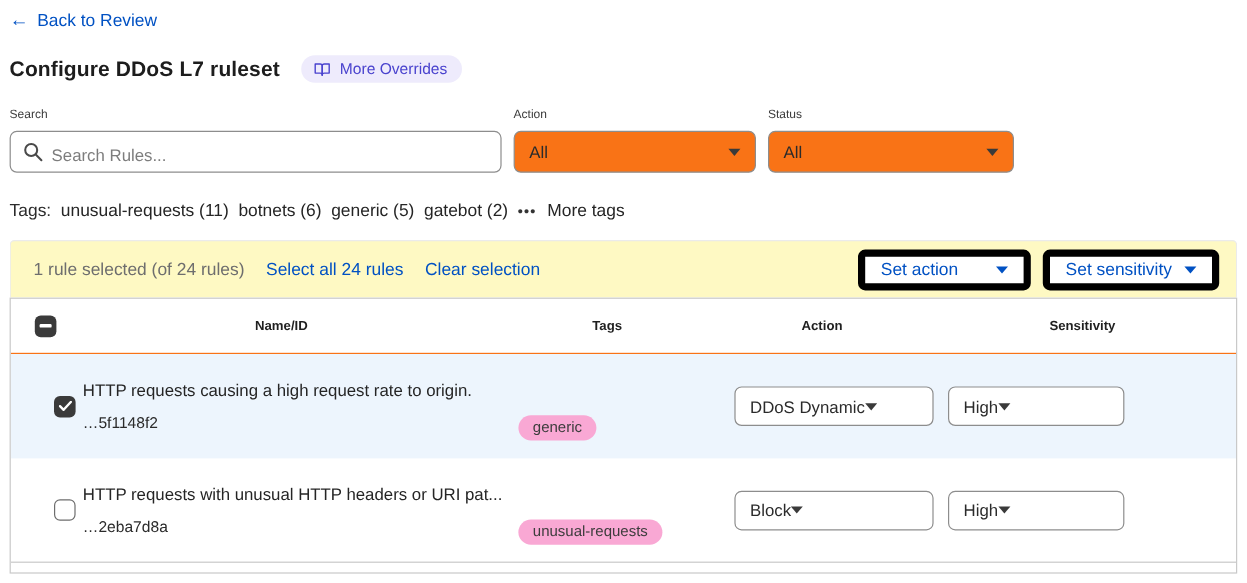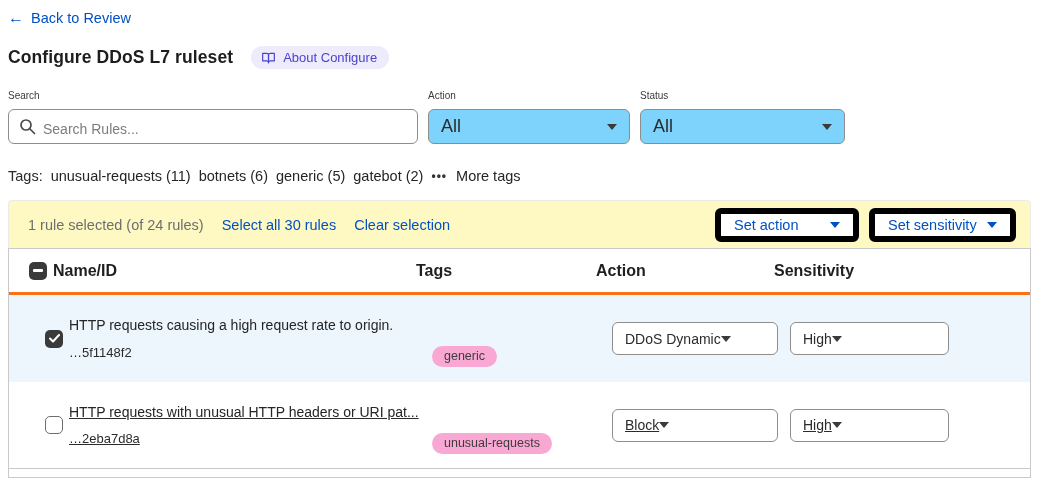--- a/index.html
+++ b/index.html
@@ -20,23 +20,23 @@
   .badge svg { display:block; }
 
   
   .filters { margin-top:21px; display:flex; gap:10px; }
   .field-label { font-size:10px; color:#3b3b3b; margin-bottom:8px; }
   .search-wrap { position:relative; width:410px; }
   .search-input { width:410px; height:35px; border:1px solid #8d8d8d; border-radius:6px;
     padding:4px 10px 0 34px; font-size:14px; font-family:inherit; color:#2b2b2b; outline:none; }
   .search-input::placeholder { color:#7d7d7d; }
   .search-icon { position:absolute; left:11px; top:9px; }
-  .selectbox { height:35px; border:1px solid #8d8d8d; border-radius:6px; background:#7dd3fc;
+  .selectbox { height:35px; border:1px solid #8d8d8d; border-radius:6px; background:#f97316;
     display:flex; align-items:center; justify-content:space-between; padding:0 12px;
-    font-size:18px; cursor:pointer; }
+    font-size:14px; cursor:pointer; }
   .w-action { width:202px; } .w-status { width:205px; }
   .caret { width:0; height:0; border-left:5px solid transparent; border-right:5px solid transparent;
     border-top:6px solid #3a3a3a; flex:none; }
   .caret.blue { border-top-color:#0051c3; }
 
   
   .tags-row { margin-top:24px; display:flex; align-items:center; gap:8px; font-size:14.5px; }
   .tags-row .tlabel { color:#2b2b2b; }
   .tag-filter { color:#252525; cursor:pointer; }
   .more-tags { display:flex; align-items:center; gap:9px; cursor:pointer; color:#252525; }
@@ -51,32 +51,32 @@
   .bulk .spacer { flex:1; }
   .btn-blue { height:34px; border:6px solid #000000; border-radius:6px; background:#fff;
     color:#0051c3; font-size:14.5px; display:flex; align-items:center;
     justify-content:space-between; padding:0 13px; cursor:pointer; }
   .btn-set-action { width:144px; } .btn-set-sens { width:147px; margin-left:-8px; }
 
   
   .table { border:1px solid #c9c9c9; background:#fff; height:230px; overflow:hidden; }
   .t-row { display:grid; grid-template-columns:24px 363px 180px 178px auto;
     padding-left:20px; align-items:center; }
-  .t-head { height:46px; border-bottom:3px solid #f97316; font-weight:bold; font-size:16px; color:#1f1f1f; }
+  .t-head { height:46px; border-bottom:1px solid #f97316; font-weight:bold; font-size:11px; color:#1f1f1f;text-align:center; }
   .t-data { height:87px;padding-left:36px; }
   .t-data.selected { background:#edf5fd; }
-  .t-data.bordered { border-bottom:1px solid #c9c9c9;text-decoration:underline; }
+  .t-data.bordered { border-bottom:1px solid #c9c9c9; }
   .name { font-size:14px; color:#252525; line-height:1.25; }
   .rid  { font-size:13px; color:#2b2b2b; margin-top:10px; }
   .pill { display:inline-block; background:#f9a8d4; color:#3c3c3c; font-size:12.5px;
     padding:3px 12px 4px; border-radius:12px;margin-top:36px; }
   .row-select { height:33px; border:1px solid #8d8d8d; border-radius:6px; background:#fff;
     display:flex; align-items:center; justify-content:flex-start; padding:0 12px;
     font-size:14px; cursor:pointer; }
-  .sel-action { width:166px; } .sel-sens { width:159px; }
+  .sel-action { width:166px; } .sel-sens { width:147px; }
 
   
   .cb { width:18px; height:18px; border-radius:5px; cursor:pointer;
     display:flex; align-items:center; justify-content:center; }
   .cb.dark { background:#3a3a3a; }
   .cb.empty { background:#fff; border:1.5px solid #6d6d6d; }
   .cb .minus { width:10px; height:2.5px; background:#fff; border-radius:1px; }
 </style>
 </head>
 <body>
@@ -90,21 +90,21 @@
 
   <div class="title-row">
     <div class="title">Configure DDoS L7 ruleset</div>
     <div class="badge">
       <span>
         <svg width="15" height="14" viewBox="0 0 24 24" fill="none" stroke="#4a43ce" stroke-width="2" stroke-linejoin="round">
             <path d="M2 4h7a3 3 0 0 1 3 3v13a3 3 0 0 0-3-3H2z"></path>
             <path d="M22 4h-7a3 3 0 0 0-3 3v13a3 3 0 0 1 3-3h7z"></path>
           </svg>
       </span>
-      <span>About Configure</span>
+      <span>More Overrides</span>
     </div>
   </div>
 
   <div class="filters">
     <div>
       <div class="field-label">Search</div>
       <div class="search-wrap">
         <span class="search-icon">
           <svg width="17" height="17" viewBox="0 0 17 17" fill="none" stroke="#4a4a4a" stroke-width="1.7">
               <circle cx="7" cy="7" r="5"></circle>
@@ -137,21 +137,21 @@
     <span class="tag-filter">generic (5)</span>
     <span class="tag-filter">gatebot (2)</span>
     <span class="more-tags">
       <span class="dots">•••</span>
       <span>More tags</span>
     </span>
   </div>
 
   <div class="bulk">
     <span class="summary">1 rule selected (of 24 rules)</span>
-    <a>Select all 30 rules</a>
+    <a>Select all 24 rules</a>
     <a>Clear selection</a>
     <span class="spacer"></span>
     <div class="btn-blue btn-set-action">
       <span>Set action</span>
       <span class="caret blue"></span>
     </div>
     <div class="btn-blue btn-set-sens">
       <span>Set sensitivity</span>
       <span class="caret blue"></span>
     </div>

